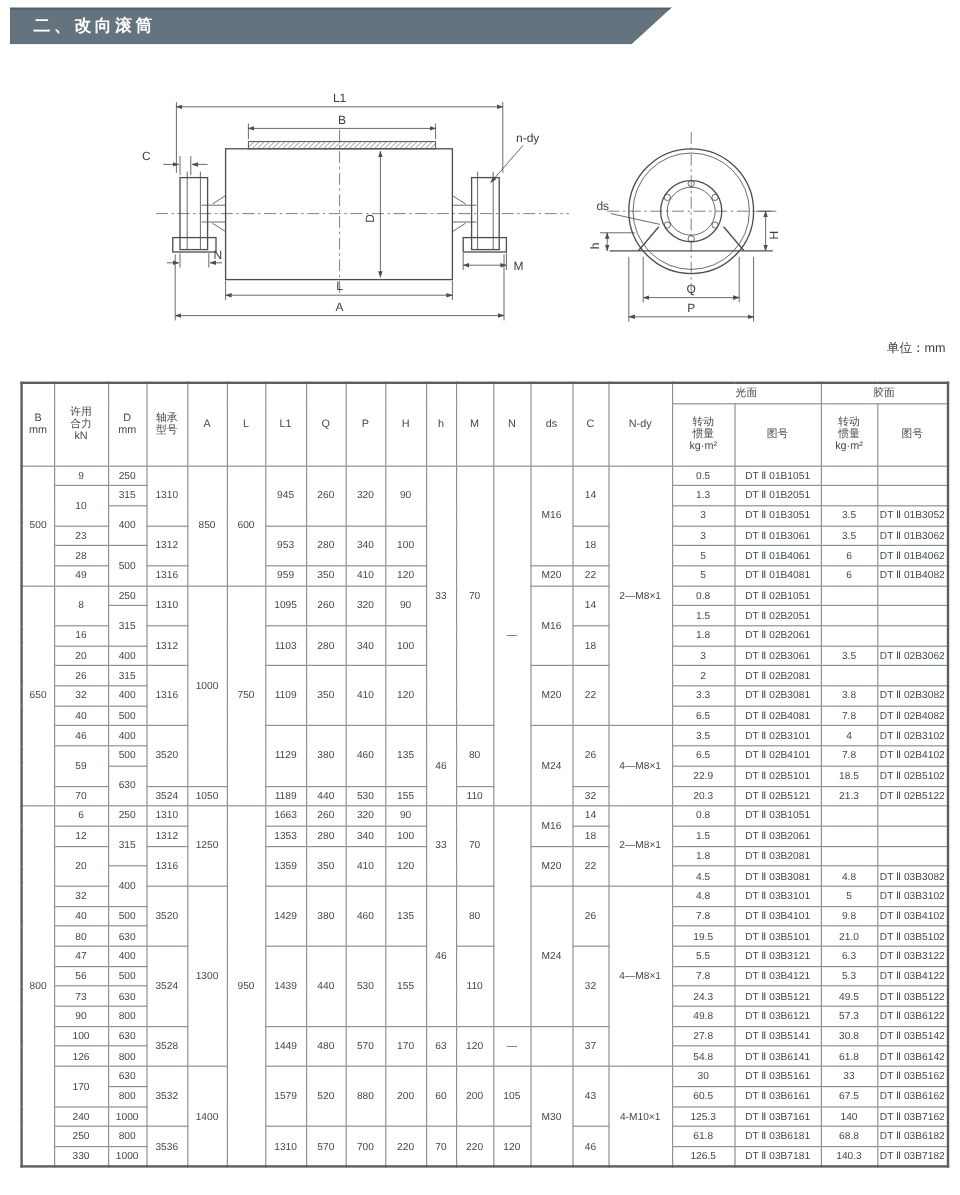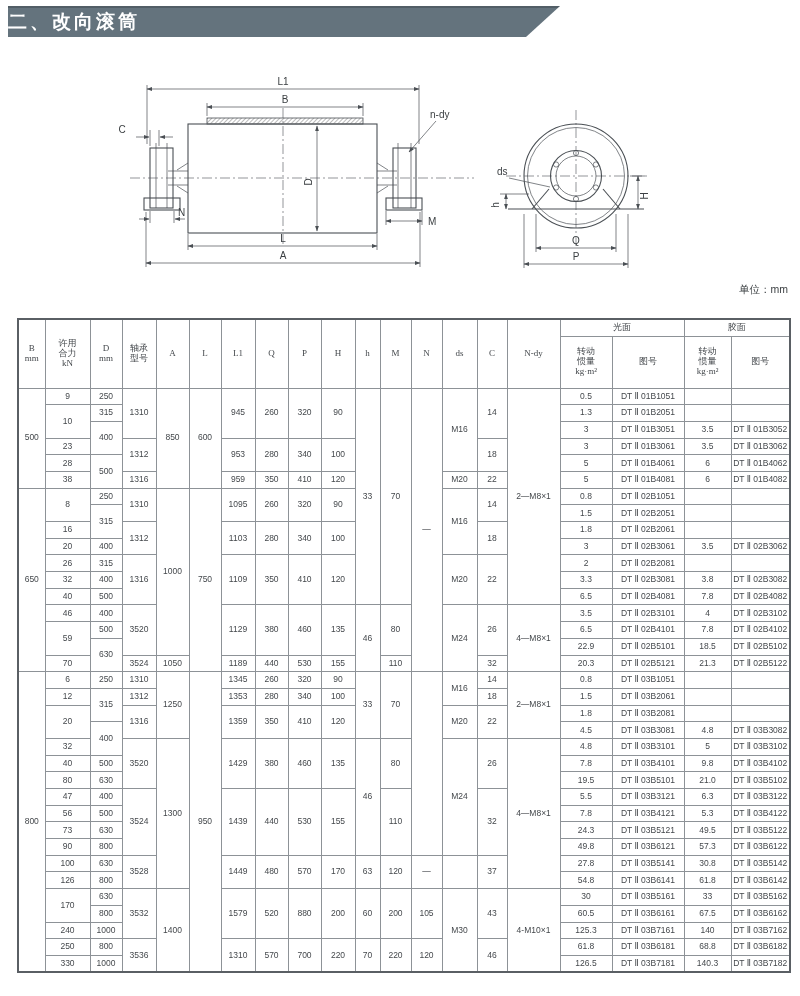--- a/index.html
+++ b/index.html
@@ -5,41 +5,41 @@
   html,body{margin:0;padding:0;}
   body{
     width:800px;height:996px;position:relative;background:#ffffff;
     font-family:"Liberation Sans","DejaVu Sans",sans-serif;color:#3c4043;
     overflow:hidden;
   }
   .title-bar{
     position:absolute;left:8px;top:6px;width:552px;height:31px;
     background:#64737d;
     clip-path:polygon(0 0,100% 0,calc(100% - 34px) 100%,0 100%);
-    display:flex;align-items:center;box-sizing:border-box;
-    color:#fff;font-size:19px;font-weight:bold;letter-spacing:3px;
+    display:flex;align-items:center;padding-left:20px;box-sizing:border-box;
+    color:#fff;font-size:14px;font-weight:bold;letter-spacing:3px;
     box-shadow:inset 0 2px 0 rgba(0,0,0,.18);
   }
   .drawing{position:absolute;left:0;top:62px;width:800px;height:238px;}
   .drawing text{font-size:10px;fill:#3c4043;font-family:"Liberation Sans","DejaVu Sans",sans-serif;}
   .solid{stroke:#4a4f54;stroke-width:1.1;fill:none;}
   .thin{stroke:#4a4f54;stroke-width:0.7;fill:none;}
   .dim{stroke:#4a4f54;stroke-width:0.7;fill:none;}
   .cl{stroke:#4a4f54;stroke-width:0.6;fill:none;stroke-dasharray:10 3 2 3;}
   .unit-note{position:absolute;right:12px;top:283px;font-size:10.5px;color:#3c4043;}
   table.spec{
     position:absolute;left:17px;top:318px;border-collapse:collapse;table-layout:fixed;
     border:2px solid #5a5f64;
   }
   table.spec th,table.spec td{
     border:1px solid #8d9297;text-align:center;vertical-align:middle;
     font-size:8.5px;line-height:1.08;padding:0 1px;overflow:hidden;
     white-space:pre-line;font-weight:normal;color:#44484c;
   }
-  table.spec thead th{font-size:9px;font-family:Liberation Serif, serif;}
+  table.spec thead th{font-size:9px;}
   table.spec thead tr:nth-child(1){height:17px;}
   table.spec thead tr:nth-child(2){height:52px;}
   table.spec tbody tr{height:16.7px;}
 </style>
 </head>
 <body>
 
 <div class="title-bar">
   <span>二、改向滚筒</span>
 </div>
@@ -284,21 +284,21 @@
       </tr>
       <tr>
         <td>28</td>
         <td rowspan="2">500</td>
         <td>5</td>
         <td>DT Ⅱ 01B4061</td>
         <td>6</td>
         <td>DT Ⅱ 01B4062</td>
       </tr>
       <tr>
-        <td>38</td>
+        <td>49</td>
         <td>1316</td>
         <td>959</td>
         <td>350</td>
         <td>410</td>
         <td>120</td>
         <td>M20</td>
         <td>22</td>
         <td>5</td>
         <td>DT Ⅱ 01B4081</td>
         <td>6</td>
@@ -429,21 +429,21 @@
         <td>21.3</td>
         <td>DT Ⅱ 02B5122</td>
       </tr>
       <tr>
         <td rowspan="18">800</td>
         <td>6</td>
         <td>250</td>
         <td>1310</td>
         <td rowspan="4">1250</td>
         <td rowspan="18">950</td>
-        <td>1345</td>
+        <td>1663</td>
         <td>260</td>
         <td>320</td>
         <td>90</td>
         <td rowspan="4">33</td>
         <td rowspan="4">70</td>
         <td rowspan="11"></td>
         <td rowspan="2">M16</td>
         <td>14</td>
         <td rowspan="4">2—M8×1</td>
         <td>0.8</td>

